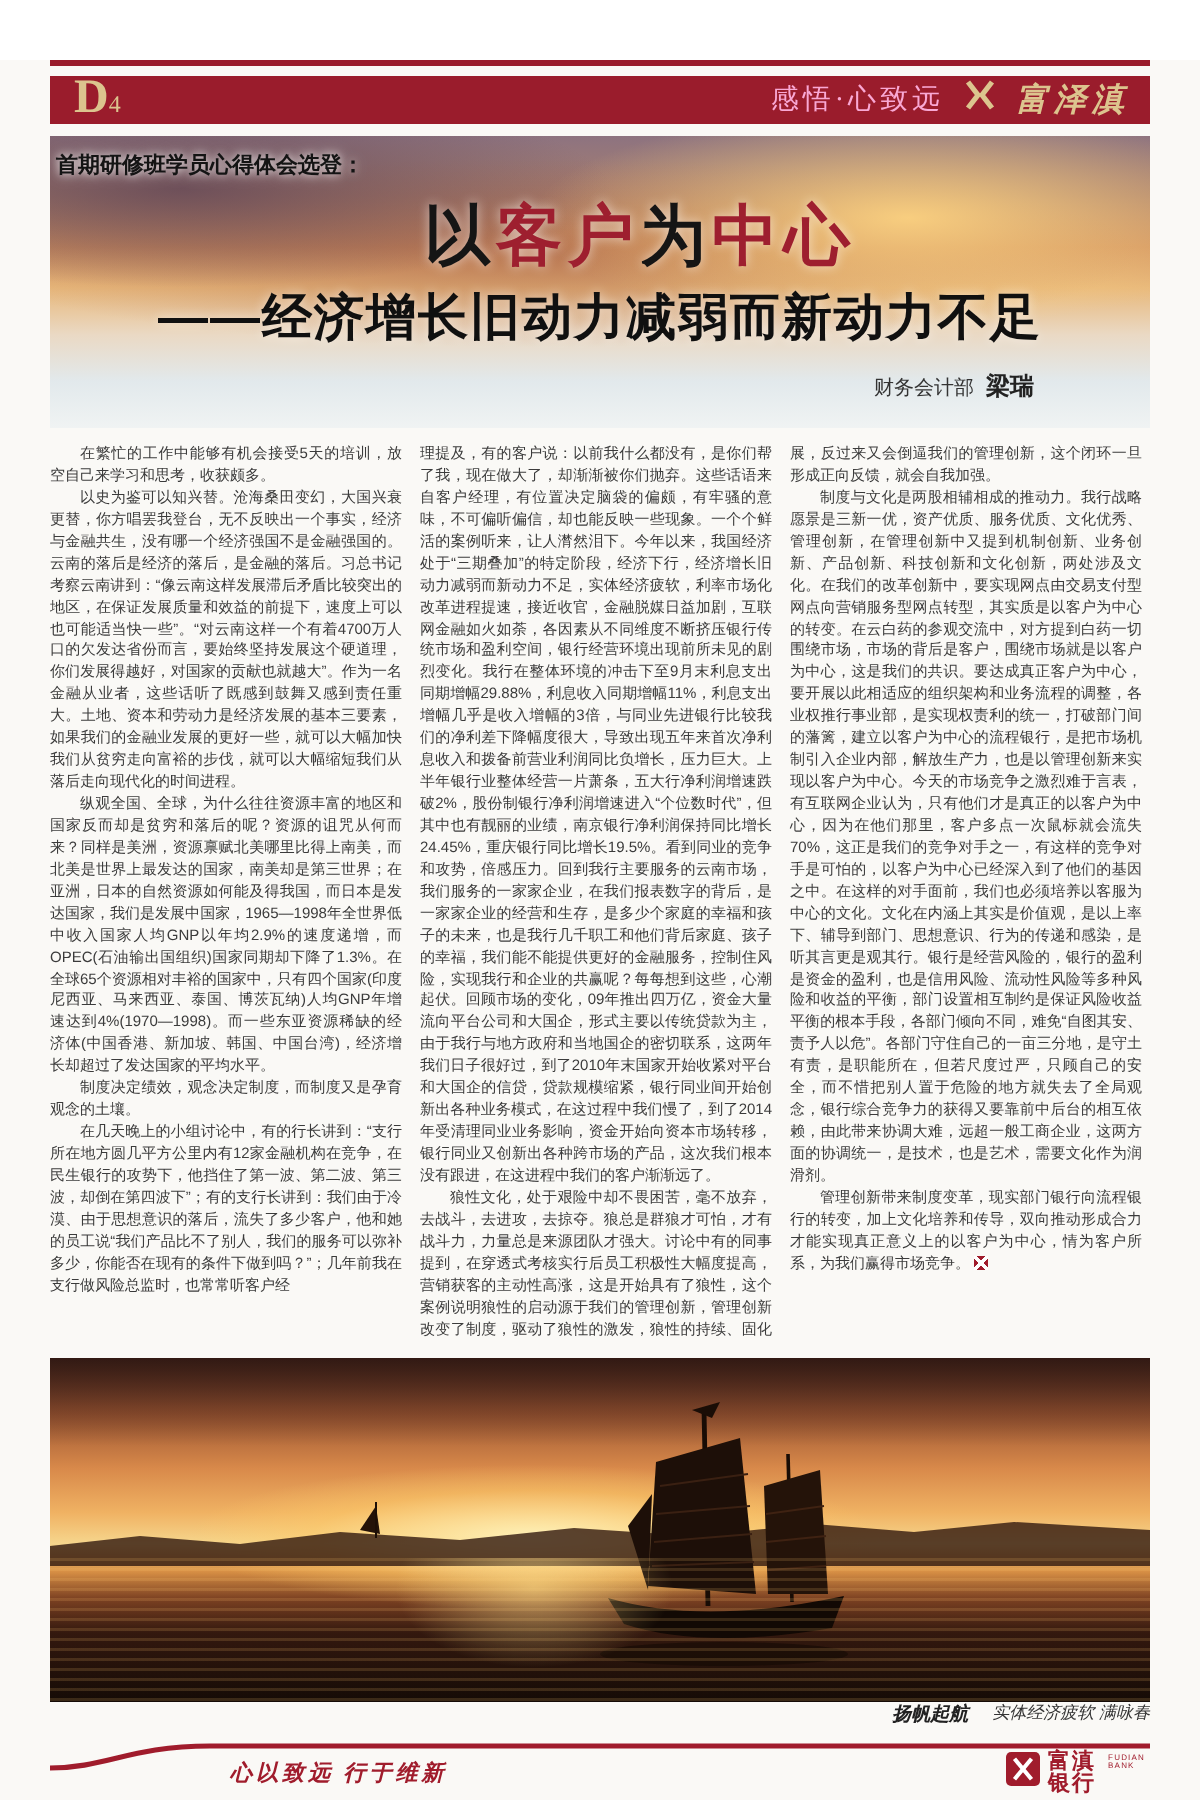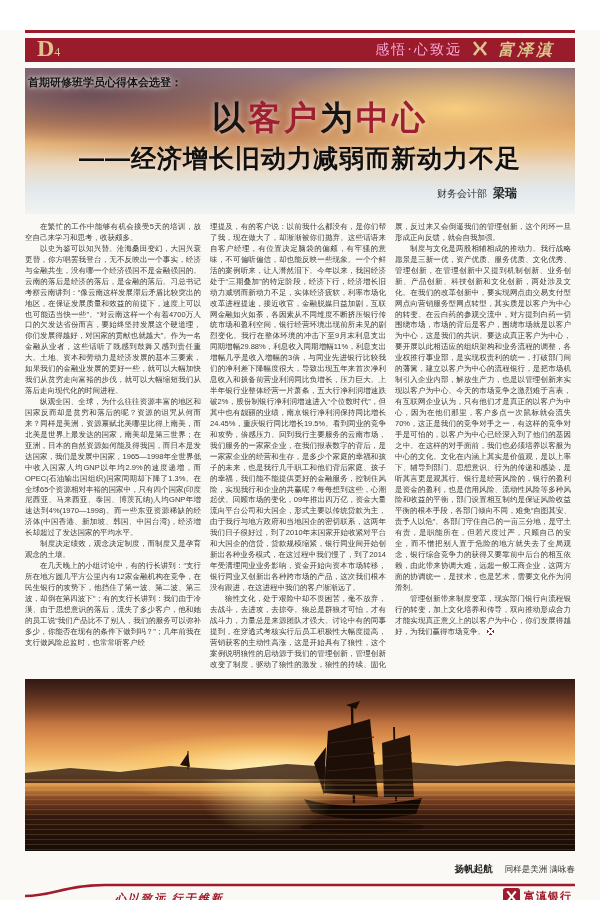--- a/index.html
+++ b/index.html
@@ -8,21 +8,21 @@
     font-family: "Liberation Sans", sans-serif;
     background:#ffffff;
     overflow:hidden;
   }
   .sheet { width:600px; height:900px; padding:0 25px; background:#faf9f6; position:relative; }
 
   
   .top-rule { margin-top:30px; height:3px; background:#9a1c2c; }
   .masthead-bar {
     margin-top:5px; height:24px; background:#9a1c2c;
-    display:flex; align-items:center; padding:0 20px 0 12px;
+    display:flex; align-items:center; padding:0 10px 0 12px;
   }
   .edition { color:#dcc48e; font-family:"Liberation Serif", serif; line-height:24px; }
   .edition .big { font-size:24px; font-weight:bold; }
   .edition .small { font-size:12px; }
   .bar-right { margin-left:auto; display:flex; align-items:center; gap:8px; }
   .section-title {
     color:#f9a8d4; font-family:"Liberation Serif", serif; font-weight:normal;
     font-size:14px; letter-spacing:2px;
   }
   .brand-mark {
@@ -91,34 +91,35 @@
   .photo .streaks {
     position:absolute; left:0; right:0; top:58%; bottom:0;
     background:
       radial-gradient(ellipse 18% 80% at 44% 20%, rgba(255,224,140,.55), transparent 70%),
       repeating-linear-gradient(180deg, rgba(255,198,110,.16) 0px, rgba(255,198,110,.16) 1.5px, transparent 1.5px, transparent 5px);
   }
   .photo svg { position:absolute; left:0; top:0; }
 
   
   .caption {
-    margin-top:12px; display:flex; justify-content:flex-end; align-items:center; gap:12px;
+    margin-top:0; display:flex; justify-content:flex-end; align-items:flex-start; gap:12px;
     color:#222;
+    font-style:italic;
   }
   .caption .cap-title { font-size:9.5px; font-weight:bold; }
   .caption .cap-credit { font-size:8.5px; color:#333; }
   .footer { position:relative; margin-top:5px; height:40px; }
   .footer .rule-svg { position:absolute; left:0; top:0; }
   .slogan {
     position:absolute; left:90px; top:10px;
     color:#a01c2c; font-family:"Liberation Serif", serif; font-style:italic; font-weight:bold;
     font-size:11px; letter-spacing:2px;
   }
   .bank-logo { position:absolute; left:478px; top:7px; display:flex; align-items:center; gap:4px; }
-  .bank-text { display:flex; flex-direction:column; line-height:1; }
+  .bank-text { display:flex; flex-direction:row; line-height:1; }
   .bank-name { color:#a01c2c; font-weight:bold; font-size:11px; letter-spacing:1px; }
   .bank-en { color:#a01c2c; font-size:4px; letter-spacing:.6px; margin-top:1px; }
 </style>
 </head>
 <body>
 
 <div class="sheet">
 
   <div class="top-rule"></div>
 
@@ -157,21 +158,21 @@
       <p class="ind">制度决定绩效，观念决定制度，而制度又是孕育观念的土壤。</p>
       <p class="ind">在几天晚上的小组讨论中，有的行长讲到：“支行所在地方圆几平方公里内有12家金融机构在竞争，在民生银行的攻势下，他挡住了第一波、第二波、第三波，却倒在第四波下”；有的支行长讲到：我们由于冷漠、由于思想意识的落后，流失了多少客户，他和她的员工说“我们产品比不了别人，我们的服务可以弥补多少，你能否在现有的条件下做到吗？”；几年前我在支行做风险总监时，也常常听客户经</p>
     </div>
     <div class="col">
       <p>理提及，有的客户说：以前我什么都没有，是你们帮了我，现在做大了，却渐渐被你们抛弃。这些话语来自客户经理，有位置决定脑袋的偏颇，有牢骚的意味，不可偏听偏信，却也能反映一些现象。一个个鲜活的案例听来，让人潸然泪下。今年以来，我国经济处于“三期叠加”的特定阶段，经济下行，经济增长旧动力减弱而新动力不足，实体经济疲软，利率市场化改革进程提速，接近收官，金融脱媒日益加剧，互联网金融如火如荼，各因素从不同维度不断挤压银行传统市场和盈利空间，银行经营环境出现前所未见的剧烈变化。我行在整体环境的冲击下至9月末利息支出同期增幅29.88%，利息收入同期增幅11%，利息支出增幅几乎是收入增幅的3倍，与同业先进银行比较我们的净利差下降幅度很大，导致出现五年来首次净利息收入和拨备前营业利润同比负增长，压力巨大。上半年银行业整体经营一片萧条，五大行净利润增速跌破2%，股份制银行净利润增速进入“个位数时代”，但其中也有靓丽的业绩，南京银行净利润保持同比增长24.45%，重庆银行同比增长19.5%。看到同业的竞争和攻势，倍感压力。回到我行主要服务的云南市场，我们服务的一家家企业，在我们报表数字的背后，是一家家企业的经营和生存，是多少个家庭的幸福和孩子的未来，也是我行几千职工和他们背后家庭、孩子的幸福，我们能不能提供更好的金融服务，控制住风险，实现我行和企业的共赢呢？每每想到这些，心潮起伏。回顾市场的变化，09年推出四万亿，资金大量流向平台公司和大国企，形式主要以传统贷款为主，由于我行与地方政府和当地国企的密切联系，这两年我们日子很好过，到了2010年末国家开始收紧对平台和大国企的信贷，贷款规模缩紧，银行同业间开始创新出各种业务模式，在这过程中我们慢了，到了2014年受清理同业业务影响，资金开始向资本市场转移，银行同业又创新出各种跨市场的产品，这次我们根本没有跟进，在这进程中我们的客户渐渐远了。</p>
       <p class="ind">狼性文化，处于艰险中却不畏困苦，毫不放弃，去战斗，去进攻，去掠夺。狼总是群狼才可怕，才有战斗力，力量总是来源团队才强大。讨论中有的同事提到，在穿透式考核实行后员工积极性大幅度提高，营销获客的主动性高涨，这是开始具有了狼性，这个案例说明狼性的启动源于我们的管理创新，管理创新改变了制度，驱动了狼性的激发，狼性的持续、固化需要我们持续的管理创新来支持、来护航。随着狼性文化的发</p>
     </div>
     <div class="col">
       <p>展，反过来又会倒逼我们的管理创新，这个闭环一旦形成正向反馈，就会自我加强。</p>
       <p class="ind">制度与文化是两股相辅相成的推动力。我行战略愿景是三新一优，资产优质、服务优质、文化优秀、管理创新，在管理创新中又提到机制创新、业务创新、产品创新、科技创新和文化创新，两处涉及文化。在我们的改革创新中，要实现网点由交易支付型网点向营销服务型网点转型，其实质是以客户为中心的转变。在云白药的参观交流中，对方提到白药一切围绕市场，市场的背后是客户，围绕市场就是以客户为中心，这是我们的共识。要达成真正客户为中心，要开展以此相适应的组织架构和业务流程的调整，各业权推行事业部，是实现权责利的统一，打破部门间的藩篱，建立以客户为中心的流程银行，是把市场机制引入企业内部，解放生产力，也是以管理创新来实现以客户为中心。今天的市场竞争之激烈难于言表，有互联网企业认为，只有他们才是真正的以客户为中心，因为在他们那里，客户多点一次鼠标就会流失70%，这正是我们的竞争对手之一，有这样的竞争对手是可怕的，以客户为中心已经深入到了他们的基因之中。在这样的对手面前，我们也必须培养以客服为中心的文化。文化在内涵上其实是价值观，是以上率下、辅导到部门、思想意识、行为的传递和感染，是听其言更是观其行。银行是经营风险的，银行的盈利是资金的盈利，也是信用风险、流动性风险等多种风险和收益的平衡，部门设置相互制约是保证风险收益平衡的根本手段，各部门倾向不同，难免“自图其安、责予人以危”。各部门守住自己的一亩三分地，是守土有责，是职能所在，但若尺度过严，只顾自己的安全，而不惜把别人置于危险的地方就失去了全局观念，银行综合竞争力的获得又要靠前中后台的相互依赖，由此带来协调大难，远超一般工商企业，这两方面的协调统一，是技术，也是艺术，需要文化作为润滑剂。</p>
-      <p class="ind"><span>管理创新带来制度变革，现实部门银行向流程银行的转变，加上文化培养和传导，双向推动形成合力才能实现真正意义上的以客户为中心，你们发展得越好，为我们赢得市场竞争。</span><span class="endmark"></span></p>
+      <p class="ind"><span>管理创新带来制度变革，现实部门银行向流程银行的转变，加上文化培养和传导，双向推动形成合力才能实现真正意义上的以客户为中心，情为客户所系，为我们赢得市场竞争。</span><span class="endmark"></span></p>
     </div>
   </div>
 
   <div class="photo">
     <div class="cloudband"></div>
     <svg width="550" height="172" viewBox="0 0 550 172">
       <path d="M0,94 L45,89 L95,93 L145,87 L205,91 L262,85 L322,89 L382,83 L432,87 L482,82 L550,86 L550,104 L0,104 Z" fill="#31180e" opacity="0.8"></path>
       <g>
         <path d="M155,86 L163,74 L165,88 Z" fill="#241208"></path>
         <line x1="163" y1="72" x2="163" y2="90" stroke="#1c0e06" stroke-width="1"></line>
@@ -187,21 +188,21 @@
         <path d="M36,4 L50,0 L46,8 Z" fill="#1a0d06"></path>
         <path d="M-6,98 Q42,112 112,97 L106,113 Q42,124 2,111 Z" fill="#120904"></path>
         <ellipse cx="52" cy="126" rx="62" ry="6" fill="rgba(18,9,4,0.55)"></ellipse>
       </g>
     </svg>
     <div class="streaks"></div>
   </div>
 
   <div class="caption">
     <span class="cap-title">扬帆起航</span>
-    <span class="cap-credit">同样是美洲 满咏春</span>
+    <span class="cap-credit">实体经济疲软 满咏春</span>
   </div>
 
   <div class="footer">
     <svg class="rule-svg" width="550" height="18" viewBox="0 0 550 18">
       <path d="M0,15 C28,15 40,4 80,4 L550,4" fill="none" stroke="#a01c2c" stroke-width="2.6"></path>
     </svg>
     <div class="slogan">心以致远 行于维新</div>
     <div class="bank-logo">
       <span>
         <svg width="17" height="17" viewBox="0 0 20 20">

